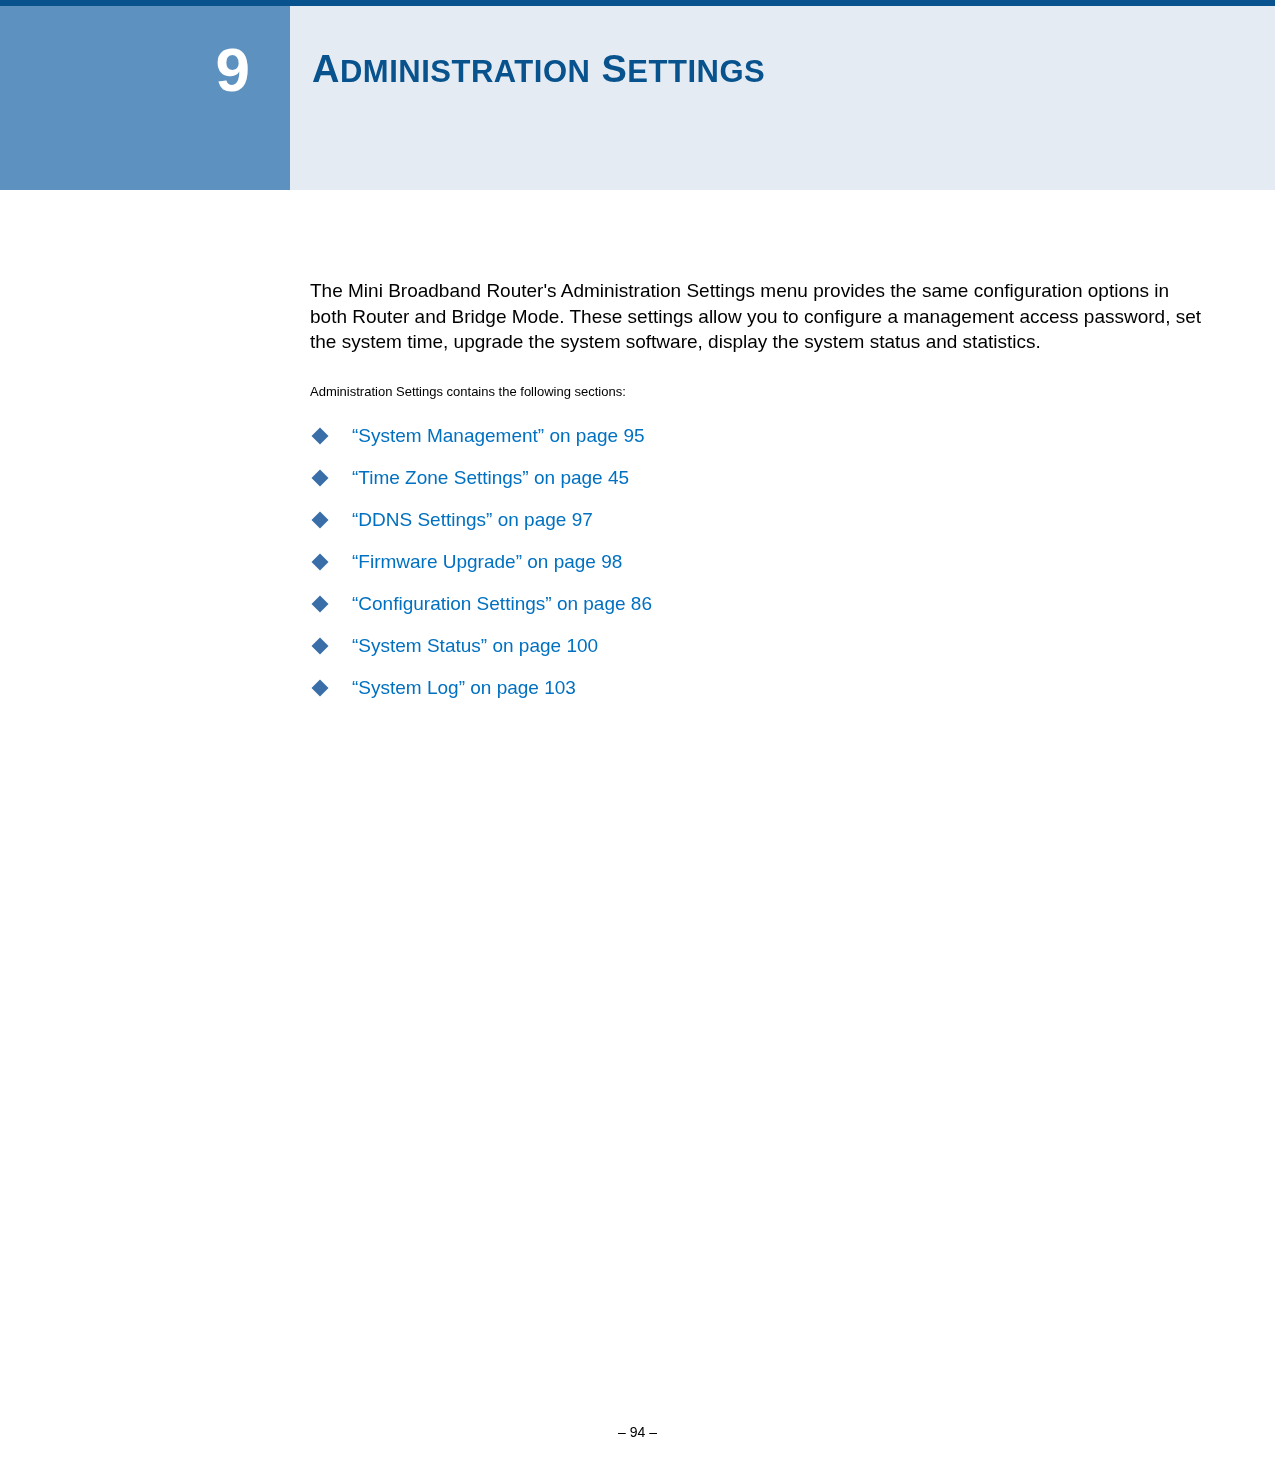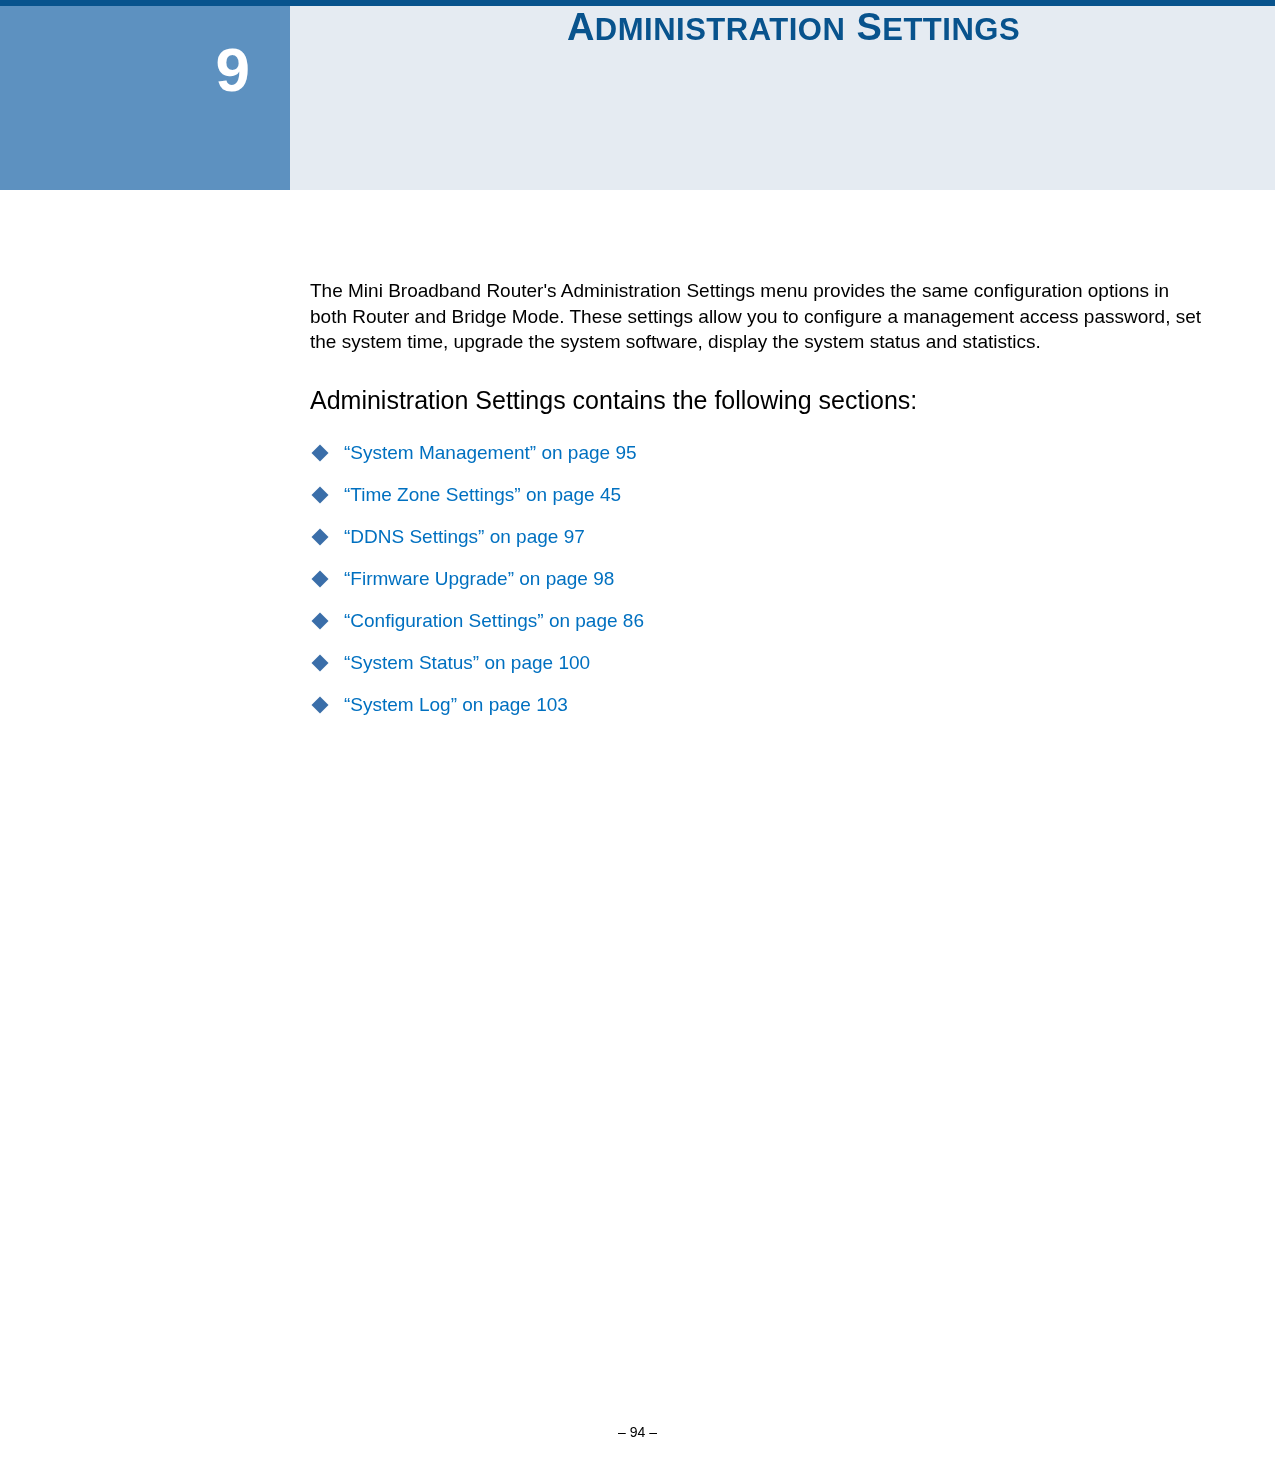--- a/index.html
+++ b/index.html
@@ -33,22 +33,22 @@
       color: #ffffff;
       font-size: 62px;
       font-weight: bold;
       font-family: Verdana, Geneva, sans-serif;
     }
     .title-box {
       flex: 1;
       background: #e5ebf2;
       display: flex;
       align-items: flex-start;
+      padding-top: 42px;
       padding-left: 22px;
-      justify-content: center;
     }
     .title-text {
       color: #08538d;
       font-size: 38px;
       font-weight: bold;
       font-family: Verdana, Geneva, sans-serif;
       letter-spacing: 0.5px;
     }
     .title-text .big-cap {
       font-size: 38px;
@@ -63,33 +63,34 @@
       margin-top: 8px;
     }
     .intro {
       font-size: 19px;
       color: #000000;
       line-height: 1.35;
       font-family: Verdana, Geneva, sans-serif;
       margin-bottom: 28px;
     }
     .subheading {
-      font-size: 25px;
+      font-size: 13px;
       color: #000000;
       line-height: 1.4;
       margin-bottom: 24px;
     }
     .toc-list {
       list-style: none;
     }
     .toc-item {
       display: flex;
       align-items: center;
       margin-bottom: 20px;
       font-size: 19px;
+      gap: 8px;
     }
     .diamond-bullet {
       width: 12px;
       height: 12px;
       background: #3a6ea9;
       transform: rotate(45deg);
       margin-right: 18px;
       margin-left: 4px;
       flex-shrink: 0;
     }

